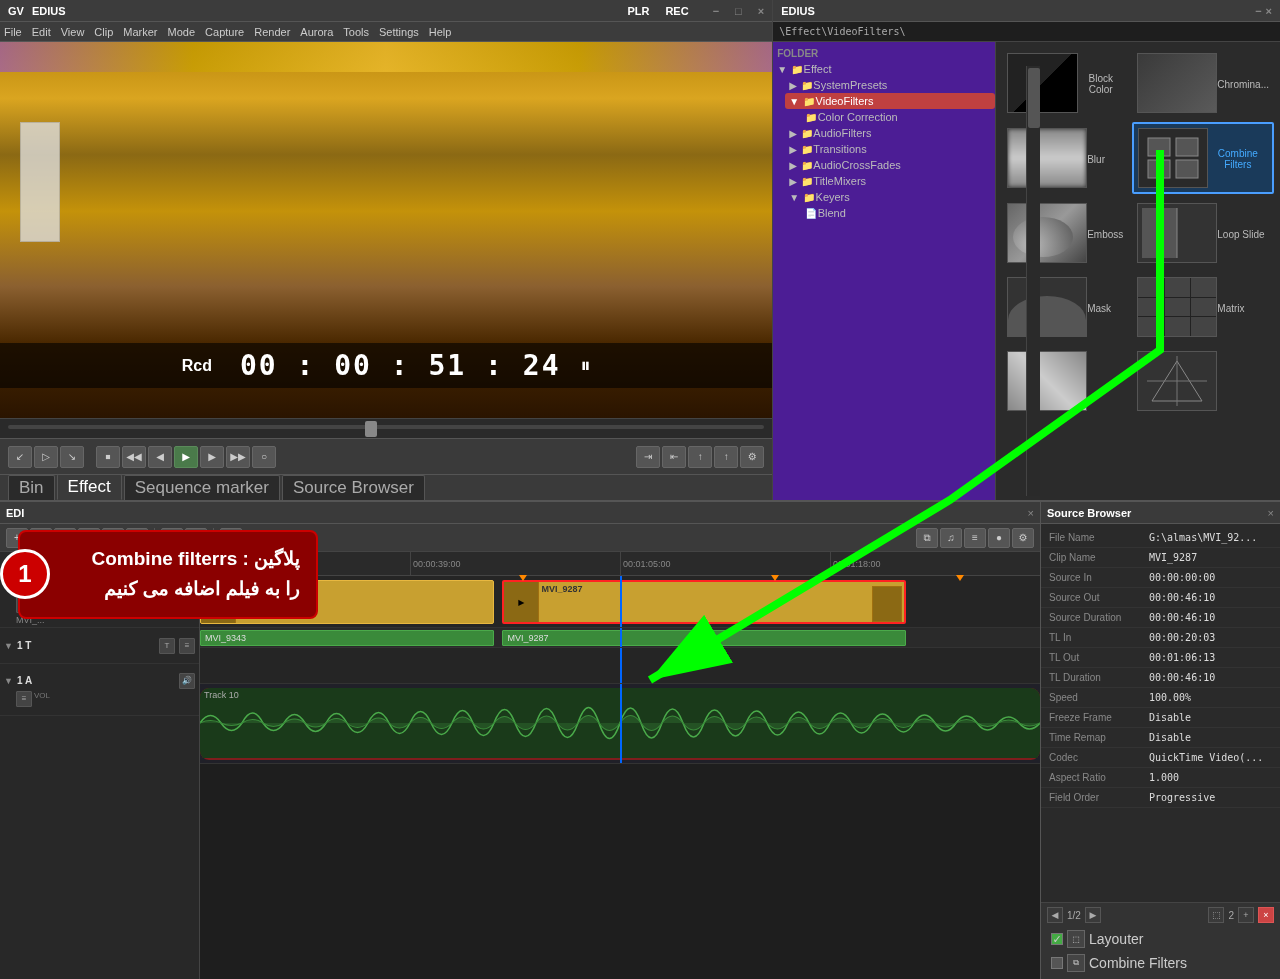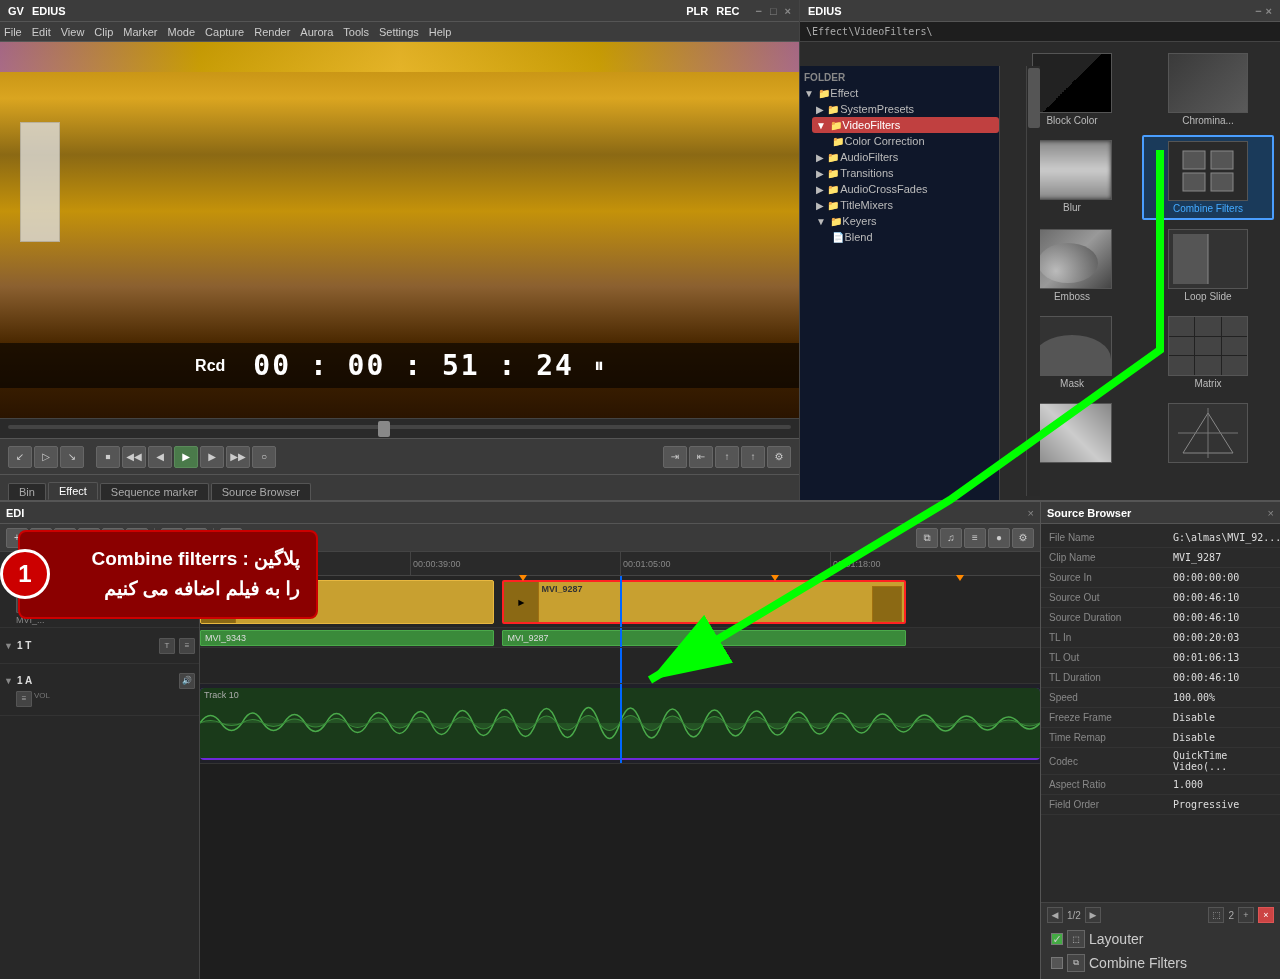--- a/index.html
+++ b/index.html
@@ -19,35 +19,35 @@
     .rec { color: #ff4444; font-weight: bold; text-align: center; }
     .video-preview { flex: 1; background: #000; position: relative; overflow: hidden; }
     .video-frame { width: 100%; height: 100%; background: linear-gradient(180deg, #1a0a30 0%, #2a1850 20%, #8B6914 40%, #c4920a 50%, #8B6030 70%, #3a2010 100%); position: relative; }
     .video-overlay { position: absolute; bottom: 30px; left: 0; right: 0; background: rgba(0,0,0,0.6); padding: 6px 16px; display: flex; align-items: center; justify-content: center; gap: 20px; }
     .timecode-display { color: #fff; font-size: 28px; font-family: monospace; font-weight: bold; letter-spacing: 2px; }
     .rcd-label { color: #fff; font-size: 16px; font-weight: bold; margin-right: 8px; }
     .pause-icon { color: #fff; font-size: 20px; }
     .transport-bar { background: #3a3a3a; height: 36px; display: flex; align-items: center; padding: 0 8px; gap: 4px; border-top: 1px solid #555; }
     .transport-btn { background: #555; border: 1px solid #666; color: #ccc; width: 24px; height: 22px; display: flex; align-items: center; justify-content: center; cursor: pointer; font-size: 10px; border-radius: 2px; }
     .play-btn { background: #4a7a4a; border-color: #5a8a5a; color: #fff; }
-    .tab-btn { background: #2a2a2a; border: 1px solid #555; border-bottom: none; color: #aaa; padding: 2px 10px; font-size: 11px; cursor: pointer; border-radius: 2px 2px 0 0; }
+    .tab-btn { background: #2a2a2a; border: 1px solid #555; border-bottom: none; color: #aaa; padding: 2px 10px; font-size: 17px; cursor: pointer; border-radius: 2px 2px 0 0; }
     .tab-btn.active { background: #3a3a3a; color: #fff; border-bottom: 1px solid #3a3a3a; }
 
     
     .right-panel { flex: 1; background: #2b2b2b; display: flex; flex-direction: column; }
     .right-title-bar { background: #3c3c3c; height: 22px; display: flex; align-items: center; padding: 0 8px; border-bottom: 1px solid #555; justify-content: space-between; }
     .right-title-bar span { color: #fff; font-size: 11px; font-weight: bold; }
     .right-content { display: flex; flex: 1; overflow: hidden; }
-    .folder-panel { width: 200px; background: #0f172a; border-right: 1px solid #444; overflow-y: auto; padding: 4px 0; margin-top: 24px; }
+    .folder-panel { width: 223px; background: #4c1d95; border-right: 1px solid #444; overflow-y: auto; padding: 4px 0; }
     .folder-item { display: flex; align-items: center; padding: 2px 4px; cursor: pointer; font-size: 11px; color: #bbb; }
     .folder-item.highlighted { background: #c84040; color: #fff; border-radius: 3px; }
     .folder-icon { margin-right: 4px; font-size: 10px; }
     .folder-indent { margin-left: 12px; }
     .folder-indent2 { margin-left: 24px; }
-    .effect-item { display: flex; flex-direction: column; align-items: center; padding: 4px; cursor: pointer; border: 1px solid transparent; border-radius: 2px; }
+    .effect-item { display: flex; flex-direction: row; align-items: center; padding: 4px; cursor: pointer; border: 1px solid transparent; border-radius: 2px; }
     .effect-item.selected { border: 2px solid #4a9eff; background: #1a3a5a; }
     .effect-thumb { width: 80px; height: 60px; background: #333; border: 1px solid #555; display: flex; align-items: center; justify-content: center; position: relative; overflow: hidden; }
     .effect-label { font-size: 10px; color: #bbb; margin-top: 2px; text-align: center; }
     .path-bar { background: #1e1e1e; height: 20px; display: flex; align-items: center; padding: 0 6px; border-bottom: 1px solid #444; }
     .path-label { color: #aaa; font-size: 10px; font-family: monospace; }
 
     
     .bottom-area { display: flex; height: 479px; border-top: 2px solid #555; }
 
     
@@ -68,21 +68,21 @@
     .track-row.title-row { height: 36px; background: #252525; }
     .playhead-line { position: absolute; top: 0; bottom: 0; width: 2px; background: #0066ff; z-index: 10; }
     .annotation-box { position: absolute; left: 20px; top: 40px; width: 280px; background: #8B0000; border: 2px solid #cc0000; border-radius: 8px; padding: 12px 16px; z-index: 100; }
     .annotation-text { color: #fff; font-size: 19px; font-weight: bold; text-align: right; line-height: 1.6; direction: rtl; }
     .circle-badge { position: absolute; left: -20px; top: 50%; transform: translateY(-50%); width: 50px; height: 50px; background: #cc0000; border-radius: 50%; display: flex; align-items: center; justify-content: center; color: #fff; font-size: 24px; font-weight: bold; border: 3px solid #fff; }
 
     
     .props-panel { width: 240px; background: #2a2a2a; border-left: 1px solid #555; display: flex; flex-direction: column; overflow: hidden; }
     .props-title { background: #3a3a3a; height: 22px; display: flex; align-items: center; padding: 0 6px; border-bottom: 1px solid #555; justify-content: space-between; }
     .props-content { flex: 1; overflow-y: auto; padding: 4px 0; }
-    .prop-row { display: flex; padding: 2px 8px; border-bottom: 1px solid #333; min-height: 20px; align-items: center; gap: 24px; }
+    .prop-row { display: flex; padding: 2px 8px; border-bottom: 1px solid #333; min-height: 20px; align-items: center; }
     .prop-key { color: #888; font-size: 10px; width: 100px; flex-shrink: 0; }
     .prop-val { color: #ddd; font-size: 10px; flex: 1; font-family: monospace; }
     .props-footer { background: #333; border-top: 1px solid #444; padding: 4px 6px; }
     .footer-row { display: flex; align-items: center; gap: 8px; }
     .filter-item { display: flex; align-items: center; gap: 4px; padding: 3px 4px; }
     .filter-checkbox { width: 12px; height: 12px; background: #555; border: 1px solid #777; display: flex; align-items: center; justify-content: center; }
     .filter-icon-box { width: 18px; height: 18px; background: #444; border: 1px solid #666; display: flex; align-items: center; justify-content: center; font-size: 8px; }
     .filter-name { font-size: 14px; color: #ccc; }
 
     
@@ -100,21 +100,21 @@
 <div style="position:relative; width:1280px; height:979px; overflow:hidden; background:#2b2b2b;">
 
   <div class="top-area">
 
     <div class="left-panel">
 
       <div class="left-title-bar">
         <span class="edius-logo">GV</span>
         <span>EDIUS</span>
         <div style="flex:1;"></div>
-        <div style="display:flex;gap:8px;align-items:center;">
+        <div style="display:flex;gap:16px;align-items:center;">
           <span class="plr">PLR</span>
           <span class="rec">REC</span>
           <span style="color:#888;margin-left:8px;cursor:pointer;">−</span>
           <span style="color:#888;cursor:pointer;">□</span>
           <span style="color:#888;cursor:pointer;">×</span>
         </div>
       </div>
 
       <div class="menu-bar">
         <span class="menu-item">File</span>
@@ -499,21 +499,21 @@
             <div style="position:absolute;left:36%;top:2px;width:48%;height:16px;background:#3a8a3a;border:1px solid #4aaa4a;border-radius:1px;padding-left:4px;font-size:9px;color:#ddd;display:flex;align-items:center;">MVI_9287</div>
             <div class="playhead-line" style="left:50%;"></div>
           </div>
 
           <div class="track-row title-row" style="position:relative;">
             <div class="playhead-line" style="left:50%;"></div>
           </div>
 
           <div class="track-row audio-row" style="height:80px;position:relative;">
 
-            <div style="position:absolute;left:0;top:4px;right:0;height:72px;background:#6d28d9;border-radius:4px;overflow:hidden;">
+            <div style="position:absolute;left:0;top:4px;right:0;height:72px;background:#7f1d1d;border-radius:9px;overflow:hidden;">
               <div style="position:absolute;left:4px;top:2px;font-size:9px;color:#aaa;">Track 10</div>
               
               <svg width="100%" height="70" viewBox="0 0 800 70" preserveAspectRatio="none">
                 <rect width="800" height="70" fill="#1a3a1a"></rect>
                 <path d="M0,35 Q10,20 20,35 Q30,50 40,35 Q50,15 60,35 Q70,50 80,35 Q90,18 100,35 Q110,52 120,35 Q130,16 140,35 Q150,54 160,35 Q170,14 180,35 Q190,56 200,35 Q210,12 220,35 Q230,58 240,35 Q250,10 260,35 Q270,60 280,35 Q290,8 300,35 Q310,62 320,35 Q330,6 340,35 Q350,64 360,35 Q370,4 380,35 Q390,66 400,35 Q410,5 420,35 Q430,65 440,35 Q450,7 460,35 Q470,63 480,35 Q490,9 500,35 Q510,61 520,35 Q530,11 540,35 Q550,59 560,35 Q570,13 580,35 Q590,57 600,35 Q610,15 620,35 Q630,55 640,35 Q650,17 660,35 Q670,53 680,35 Q690,19 700,35 Q710,51 720,35 Q730,21 740,35 Q750,49 760,35 Q770,23 780,35 Q790,47 800,35" stroke="#4aaa4a" stroke-width="1.5" fill="none"></path>
                 <path d="M0,35 Q10,30 20,35 Q30,40 40,35 Q50,28 60,35 Q70,42 80,35 Q90,27 100,35 Q110,43 120,35 Q130,26 140,35 Q150,44 160,35 Q170,25 180,35 Q190,45 200,35 Q210,24 220,35 Q230,46 240,35 Q250,23 260,35 Q270,47 280,35 Q290,22 300,35 Q310,48 320,35 Q330,21 340,35 Q350,49 360,35 Q370,20 380,35 Q390,50 400,35 Q410,20 420,35 Q430,50 440,35 Q450,21 460,35 Q470,49 480,35 Q490,22 500,35 Q510,48 520,35 Q530,23 540,35 Q550,47 560,35 Q570,24 580,35 Q590,46 600,35 Q610,25 620,35 Q630,45 640,35 Q650,26 660,35 Q670,44 680,35 Q690,27 700,35 Q710,43 720,35 Q730,28 740,35 Q750,42 760,35 Q770,29 780,35 Q790,41 800,35" stroke="#3a8a3a" stroke-width="1" fill="rgba(58,138,58,0.3)"></path>
               </svg>
             </div>
             <div class="playhead-line" style="left:50%;"></div>
           </div>

